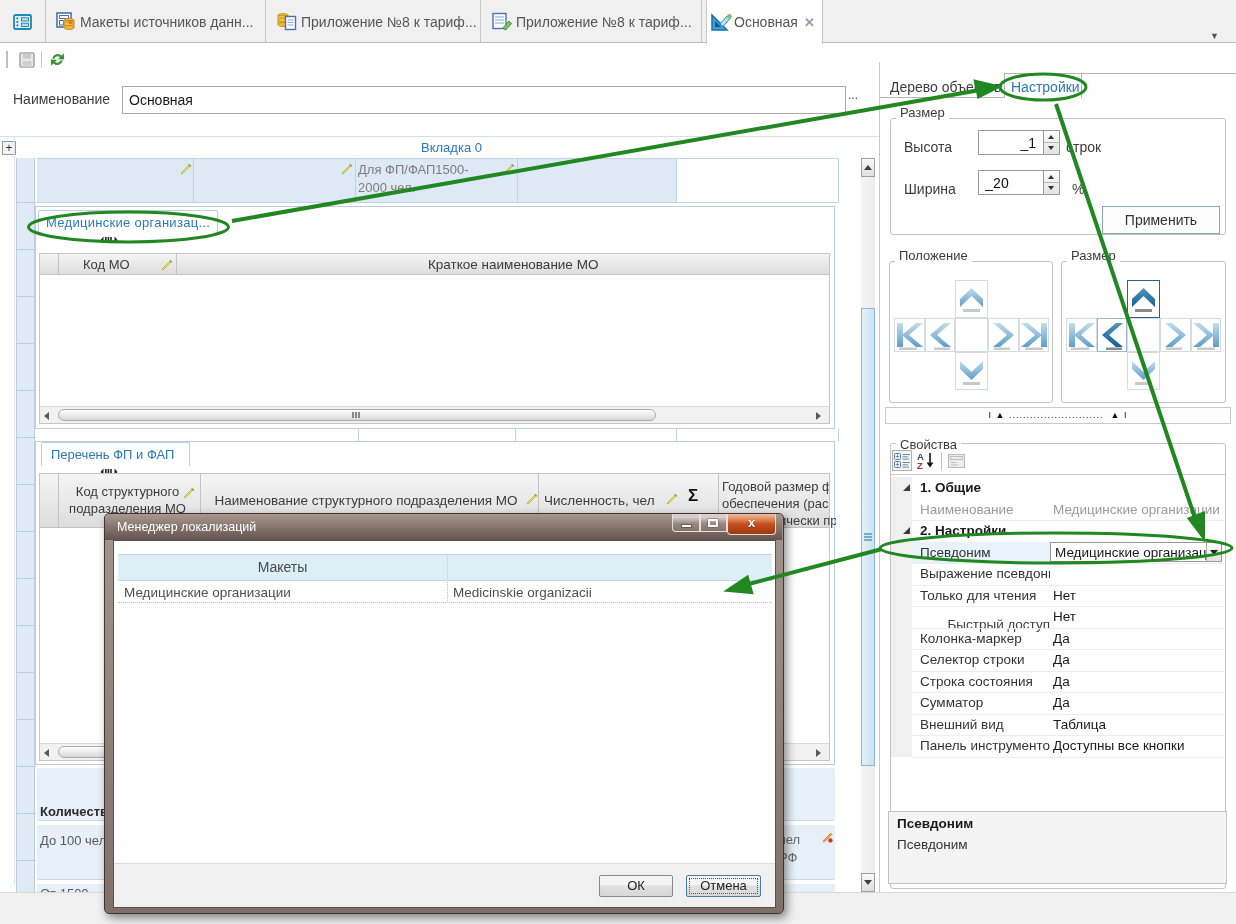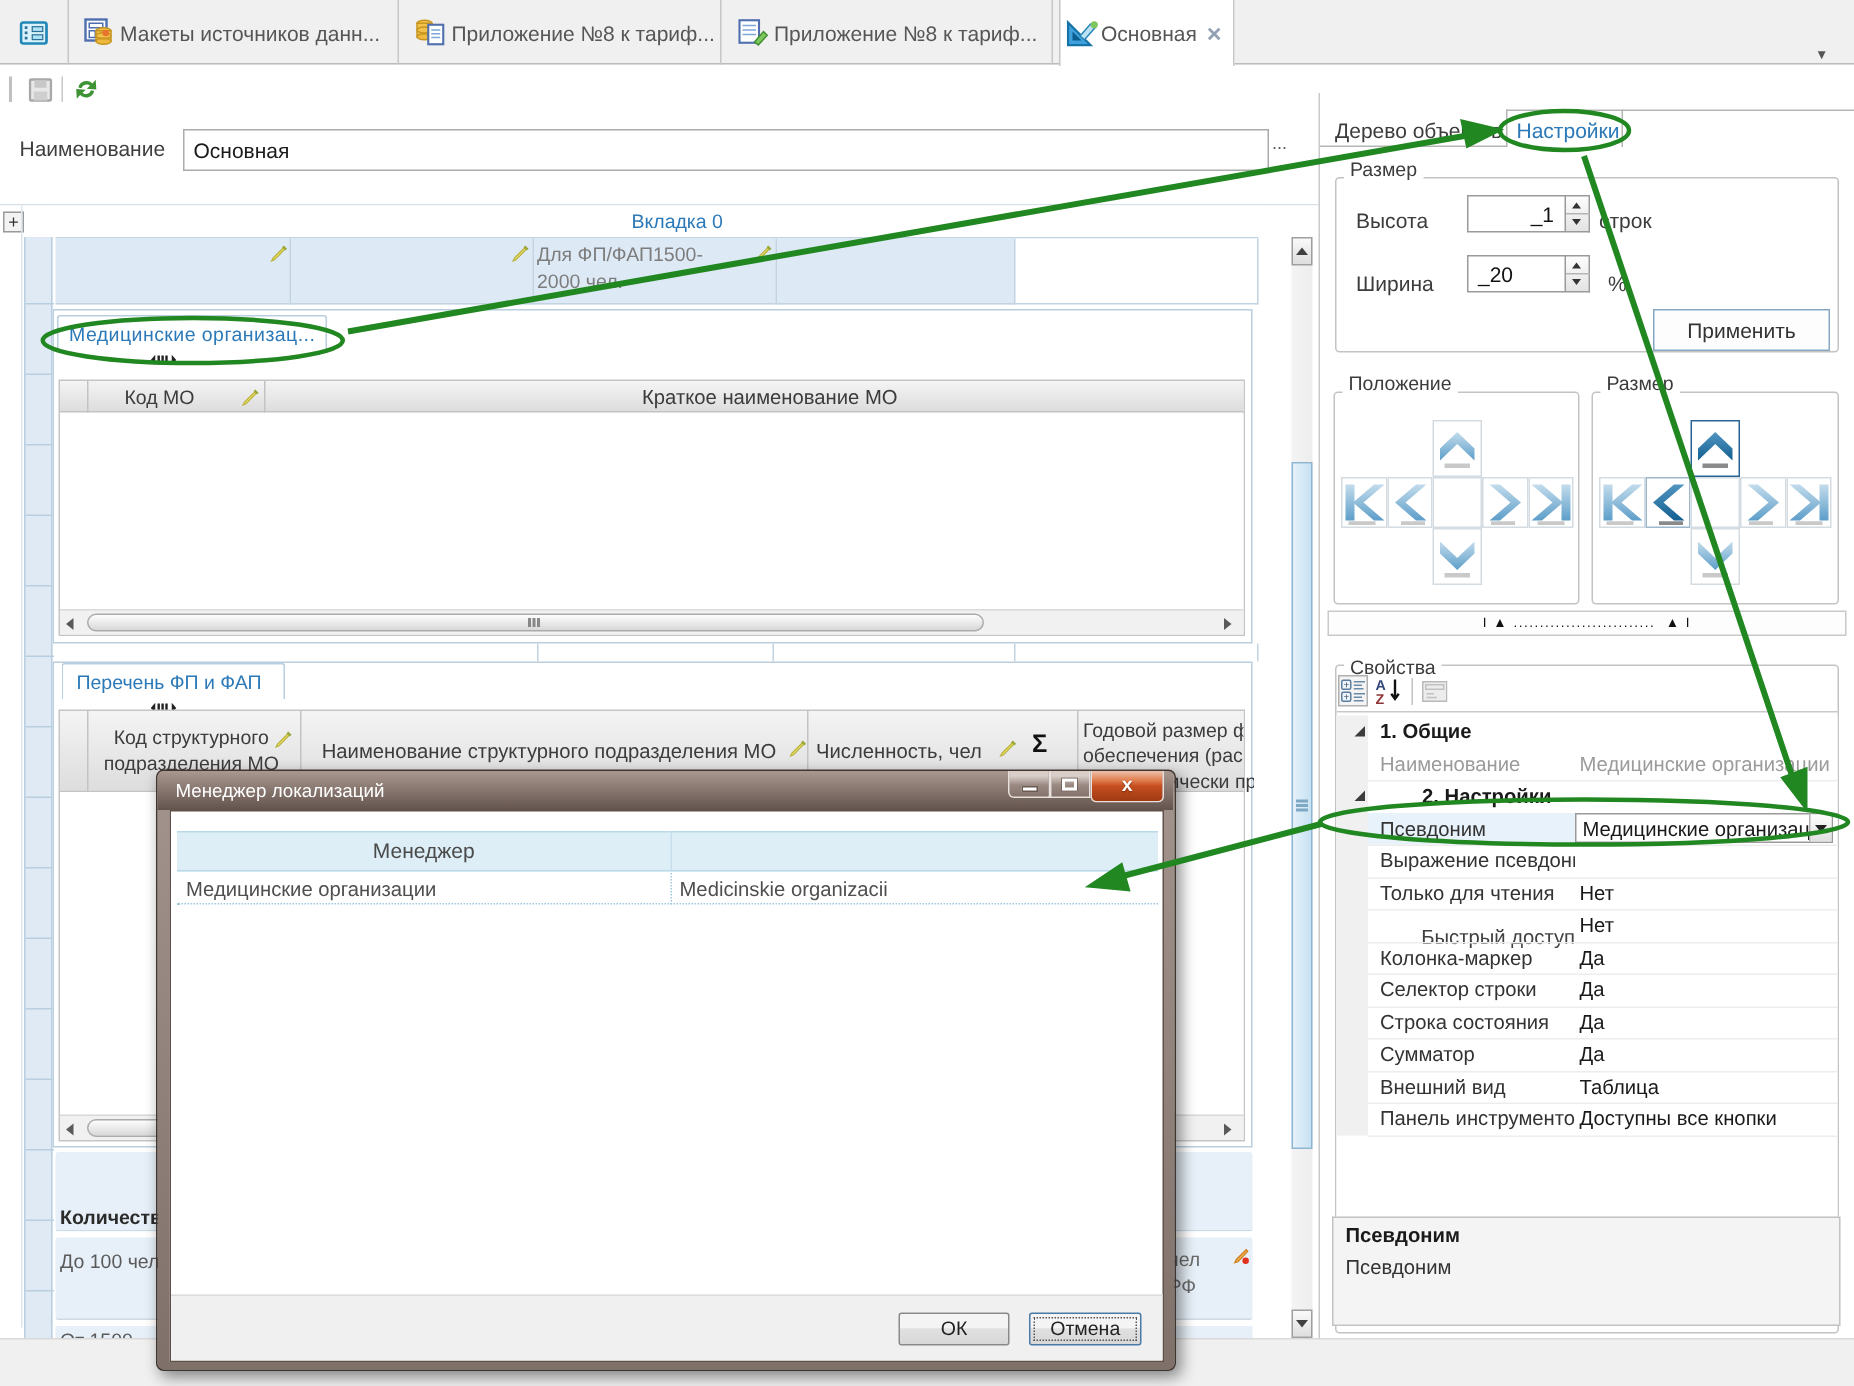--- a/index.html
+++ b/index.html
@@ -414,21 +414,21 @@
         <svg style="position:absolute;left:11px;top:6.0px;" width="9" height="9" viewBox="0 0 9 9">
           <polygon points="8,1 8,8 1,8" fill="#3c3c3c"></polygon>
         </svg>
         <div style="position:absolute;left:29px;top:3.0px;font-weight:bold;color:#1a1a1a;">1. Общие</div>
         <div style="position:absolute;left:29px;top:24.5px;color:#9b9b9b;">Наименование</div>
         <div style="position:absolute;left:162px;top:24.5px;color:#9b9b9b;width:172px;overflow:hidden;white-space:nowrap;">Медицинские организации</div>
         <div style="position:absolute;left:21px;top:43.0px;width:313px;height:1px;background:#ededed;"></div>
         <svg style="position:absolute;left:11px;top:49.0px;" width="9" height="9" viewBox="0 0 9 9">
           <polygon points="8,1 8,8 1,8" fill="#3c3c3c"></polygon>
         </svg>
-        <div style="position:absolute;left:29px;top:46.0px;font-weight:bold;color:#1a1a1a;margin-left:28px;">2. Настройки</div>
+        <div style="position:absolute;left:29px;top:46.0px;font-weight:bold;color:#1a1a1a;">2. Настройки</div>
         <div style="position:absolute;left:21px;top:64.5px;width:138px;height:21px;background:#e8f2fa;"></div>
         <div style="position:absolute;left:29px;top:67.5px;color:#333;">Псевдоним</div>
         <div style="position:absolute;left:159px;top:65.0px;width:172px;height:20px;background:#fff;border:1px solid #9a9a9a;"></div>
         <div style="position:absolute;left:164px;top:67.5px;color:#1a1a1a;width:152px;overflow:hidden;white-space:nowrap;">Медицинские организаци</div>
         <div style="position:absolute;left:315px;top:66.0px;width:15px;height:18px;background:linear-gradient(#fdfdfd,#e0e0e0);border-left:1px solid #b0b0b0;"></div>
         <div style="position:absolute;left:318.5px;top:72.5px;width:0;height:0;border-left:4px solid transparent;border-right:4px solid transparent;border-top:5px solid #222;"></div>
         <div style="position:absolute;left:21px;top:86.0px;width:313px;height:1px;background:#ededed;"></div>
         <div style="position:absolute;left:29px;top:89.0px;color:#333;width:130px;overflow:hidden;white-space:nowrap;">Выражение псевдони</div>
         <div style="position:absolute;left:21px;top:107.5px;width:313px;height:1px;background:#ededed;"></div>
         <div style="position:absolute;left:29px;top:110.5px;color:#333;width:130px;overflow:hidden;white-space:nowrap;">Только для чтения</div>
@@ -471,21 +471,21 @@
   <div class="abs" style="left:567px;top:0;width:28px;height:18px;background:linear-gradient(#d8cdc8 20%,#9a8a82 55%,#84736c);border:1px solid #e8e0dc;border-top:none;border-radius:0 0 0 4px;"></div>
   <div class="abs" style="left:576px;top:10px;width:11px;height:3.5px;background:#fff;border:0.5px solid #6a5a52;"></div>
   <div class="abs" style="left:595px;top:0;width:27px;height:18px;background:linear-gradient(#d8cdc8 20%,#9a8a82 55%,#84736c);border:1px solid #e8e0dc;border-top:none;"></div>
   <div class="abs" style="left:603px;top:5px;width:10px;height:8px;border:2px solid #fff;background:transparent;box-shadow:0 0 0 0.5px #6a5a52;"></div>
   <div class="abs" style="left:622px;top:0;width:49px;height:21px;background:linear-gradient(#eec0aa 0%,#e08050 30%,#c64e20 50%,#9e3a12 100%);border:1px solid #eadfda;border-top:none;border-radius:0 0 4px 4px;"></div>
   <div class="abs" style="left:622px;top:1px;width:49px;text-align:center;font-size:13px;font-weight:bold;color:#fff;text-shadow:0 1px 1px #7a2a0a;">x</div>
 
   <div class="abs" style="left:8px;top:26px;width:663px;height:368px;background:#fff;border:1px solid #5f504a;">
 
     <div class="abs" style="left:4px;top:13px;width:654px;height:27px;background:#ddeef7;border-top:1px solid #b9d9e9;border-bottom:1px solid #b9d9e9;"></div>
-    <div class="abs" style="left:4px;top:13px;width:329px;text-align:center;padding-top:5px;font-size:14px;color:#4a4a4a;">Менеджер</div>
+    <div class="abs" style="left:4px;top:13px;width:329px;text-align:center;padding-top:5px;font-size:14px;color:#4a4a4a;">Макеты</div>
     <div class="abs" style="left:333px;top:13px;width:1px;height:27px;background:#c8dfeb;"></div>
 
     <div class="abs" style="left:4px;top:41px;width:654px;height:21px;border-bottom:1px dotted #9fc8dd;"></div>
     <div class="abs" style="left:333px;top:41px;width:1px;height:21px;border-left:1px dotted #9fc8dd;"></div>
     <div class="abs" style="left:10px;top:44px;font-size:13.5px;color:#4f4f4f;">Медицинские организации</div>
     <div class="abs" style="left:339px;top:44px;font-size:13.5px;color:#4f4f4f;">Medicinskie organizacii</div>
 
     <div class="abs" style="left:0;top:322px;width:661px;height:44px;background:#f0f0f0;border-top:1px solid #dcdcdc;"></div>
     <div class="abs" style="left:485px;top:334px;width:74px;height:22px;background:linear-gradient(#f4f4f4 45%,#e0e0e0 50%,#d8d8d8);border:1px solid #8a8a8a;border-radius:2px;text-align:center;font-size:13px;color:#222;line-height:20px;">ОК</div>
     <div class="abs" style="left:572px;top:334px;width:75px;height:22px;background:linear-gradient(#f4f4f4 45%,#e0e0e0 50%,#d8d8d8);border:1px solid #4a7ba6;border-radius:2px;text-align:center;font-size:13px;color:#222;line-height:20px;"><span style="position:absolute;left:2px;top:2px;right:2px;bottom:2px;border:1px dotted #555;"></span>Отмена</div>

